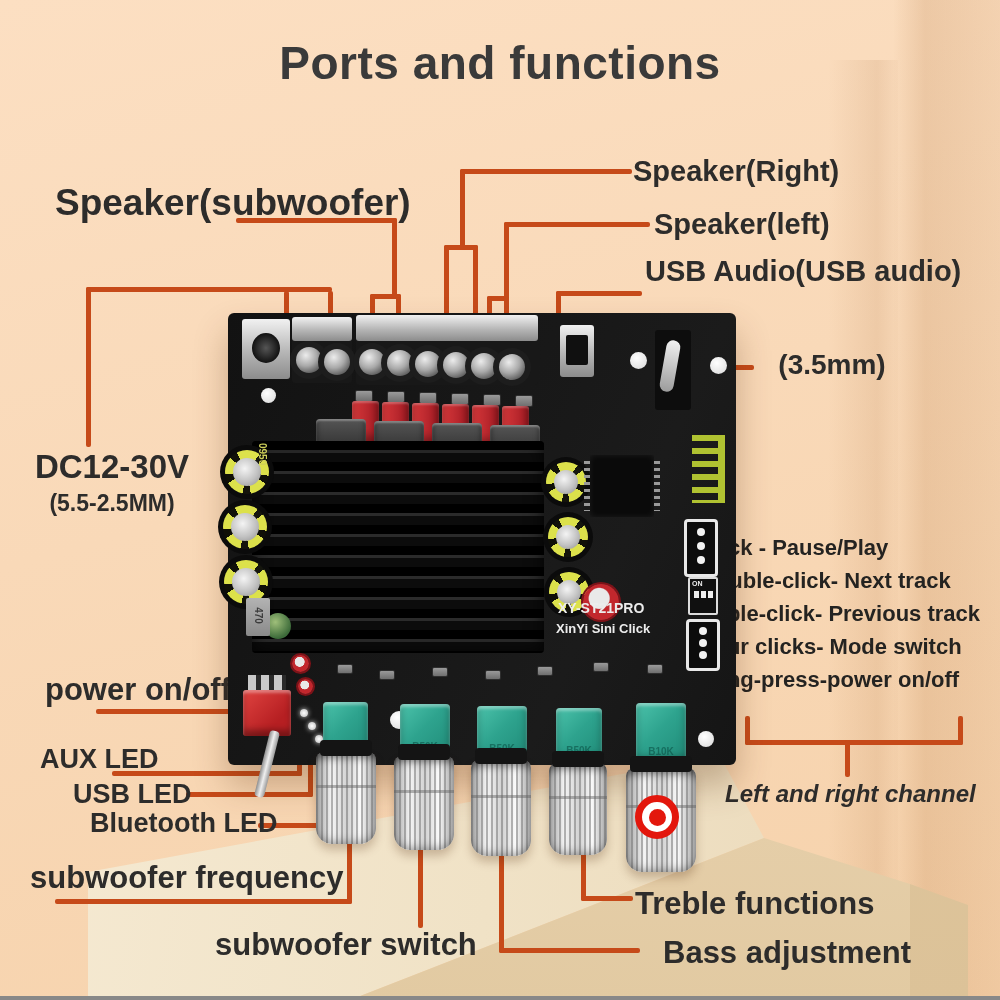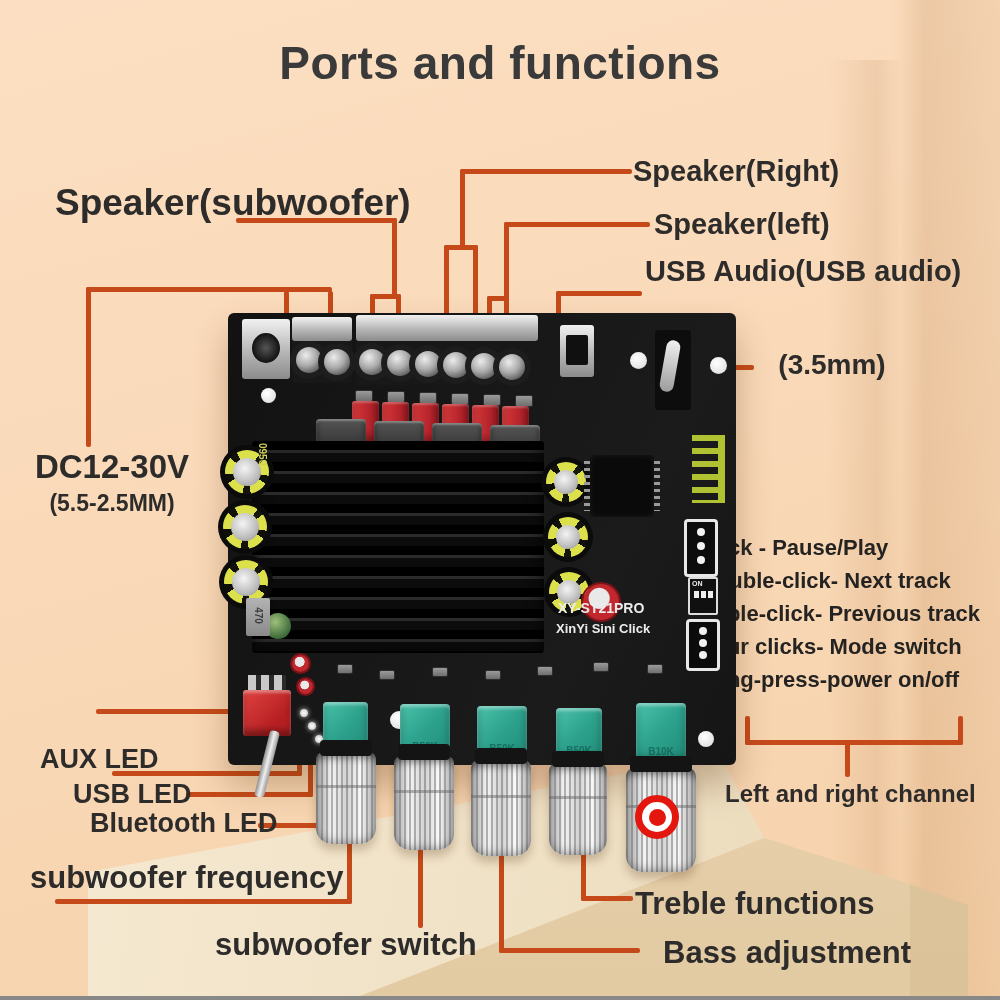--- a/index.html
+++ b/index.html
@@ -161,26 +161,27 @@
     <span style="display:block;font-size:33px;">DC12-30V</span>
     <span style="display:block;font-size:23px;margin-top:4px;">(5.5-2.5MM)</span>
   </div>
   <div class="abs clicks">
     <div>Click - Pause/Play</div>
     <div>Double-click- Next track</div>
     <div>Triple-click- Previous track</div>
     <div>Four clicks- Mode switch</div>
     <div>Long-press-power on/off</div>
   </div>
+  <div class="lbl" style="left:45px;top:672px;font-size:31px;">power on/off</div>
   <div class="lbl" style="left:40px;top:744px;font-size:27px;">AUX LED</div>
   <div class="lbl" style="left:73px;top:779px;font-size:27px;">USB LED</div>
   <div class="lbl" style="left:90px;top:808px;font-size:27px;">Bluetooth LED</div>
   <div class="lbl" style="left:30px;top:860px;font-size:31px;">subwoofer frequency</div>
   <div class="lbl" style="left:215px;top:927px;font-size:31px;">subwoofer switch</div>
-  <div class="lbl" style="left:725px;top:779px;width:250px;font-size:24px;line-height:29px;">
+  <div class="lbl" style="left:725px;top:779px;width:250px;font-size:24px;line-height:29px;font-style:italic;">
     <span style="display:block;">Left and right channel</span>
   </div>
   <div class="lbl" style="left:635px;top:886px;font-size:31px;">Treble functions</div>
   <div class="lbl" style="left:663px;top:935px;font-size:31px;">Bass adjustment</div>
 
   <div id="board" class="abs">
 
     <div class="abs metal" style="left:14px;top:6px;width:48px;height:60px;">
       <div class="abs" style="left:10px;top:14px;width:28px;height:30px;border-radius:50%;background:radial-gradient(#555,#111 70%);"></div>
     </div>

